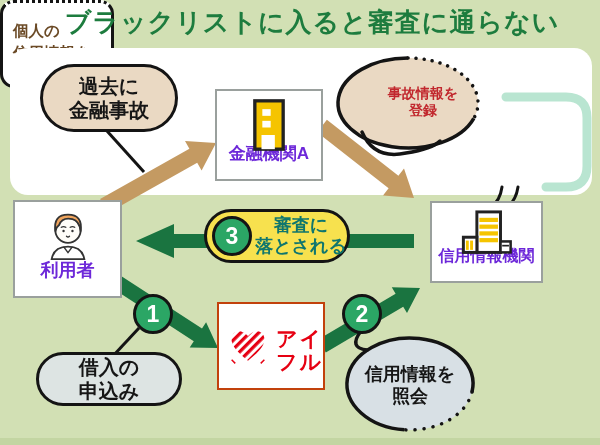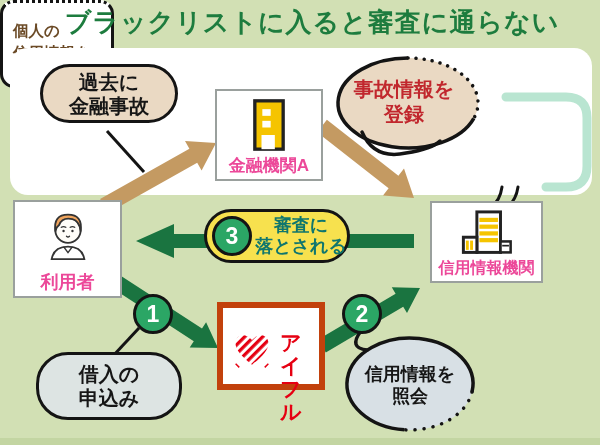--- a/index.html
+++ b/index.html
@@ -27,66 +27,66 @@
   #title{
     position:absolute; top:5px; left:0; width:600px; text-align:center;
     font-size:26px; font-weight:900; color:#1d7c3e; letter-spacing:1px; z-index:2;margin-left:12px;
   }
 
   
   .node{
     background:#fff; border:2px solid #9aa09d; display:flex;
     flex-direction:column; align-items:center; justify-content:flex-end;
   }
-  .node .label{ font-weight:800; color:#ec4899; padding-bottom:2px; }
+  .node .label{ font-weight:800; color:#6d28d9; padding-bottom:14px; }
   #user-box   { left:13px;  top:200px; width:109px; height:98px; }
   #user-box .label{ font-size:18px; }
   #bank-box   { left:215px; top:89px;  width:108px; height:92px; }
   #bank-box .label{ font-size:17px; }
   #bureau-box { left:414px; top:201px; width:113px; height:82px;margin-left:16px; }
   #bureau-box .label{ font-size:16px; }
   #aiful-box{
     left:217px; top:302px; width:108px; height:88px;
-    background:#fff; border:6px solid #c2410c;
+    background:#fff; border:2px solid #c2410c;
   }
   #aiful-box .heart{ position:absolute; left:7px; top:23px; }
   #aiful-text{
     position:absolute; left:57px; top:23px; color:#e60012;
     font-size:21px; font-weight:900; line-height:1.1; letter-spacing:2px;
   }
   .node .icon{ position:absolute; top:6px; }
 
   
   .bubble{
     display:flex; align-items:center; justify-content:center; text-align:center;
     font-weight:800; color:#161616; border:3.5px solid #141414;
   }
   #past-bubble{
-    left:40px; top:64px; width:138px; height:59px; border-radius:34px;
+    left:40px; top:64px; width:138px; height:68px; border-radius:34px;
     background:#ead9c3; font-size:20px; line-height:1.2;
   }
   #borrow-bubble{
-    left:36px; top:352px; width:146px; height:68px; border-radius:32px;
+    left:36px; top:352px; width:146px; height:54px; border-radius:32px;
     background:#dde4e3; font-size:20px; line-height:1.2;
   }
   #manage-bubble{
     left:470px; top:100px; width:114px; height:88px; border-radius:14px;
     background:#fff; border:3px solid #141414; border-top-style:dotted;
     font-size:15.5px; line-height:1.4; font-weight:800; color:#6b4a26;
     display:flex; align-items:flex-end; text-align:left; padding-left:10px;
     z-index:2;
   }
 
   
   .etext{
     display:flex; align-items:center; justify-content:center; text-align:center;
     font-weight:800; line-height:1.25;
   }
-  #register-text{ left:339px; top:70px; width:130px; height:64px;
-                  color:#c1272d; font-size:20px; }
+  #register-text{ left:358px; top:70px; width:130px; height:64px;
+                  color:#c1272d; font-size:14px; }
   #inquiry-text { left:350px; top:356px; width:120px; height:58px;
                   color:#161616; font-size:18px; }
 
   
   .pill{
     left:204px; top:209px; width:146px; height:54px; border-radius:27px;
     background:#f7e14e; border:3px solid #141414;
   }
   .pill .plabel{
     position:absolute; left:48px; top:0; width:92px; height:48px;

